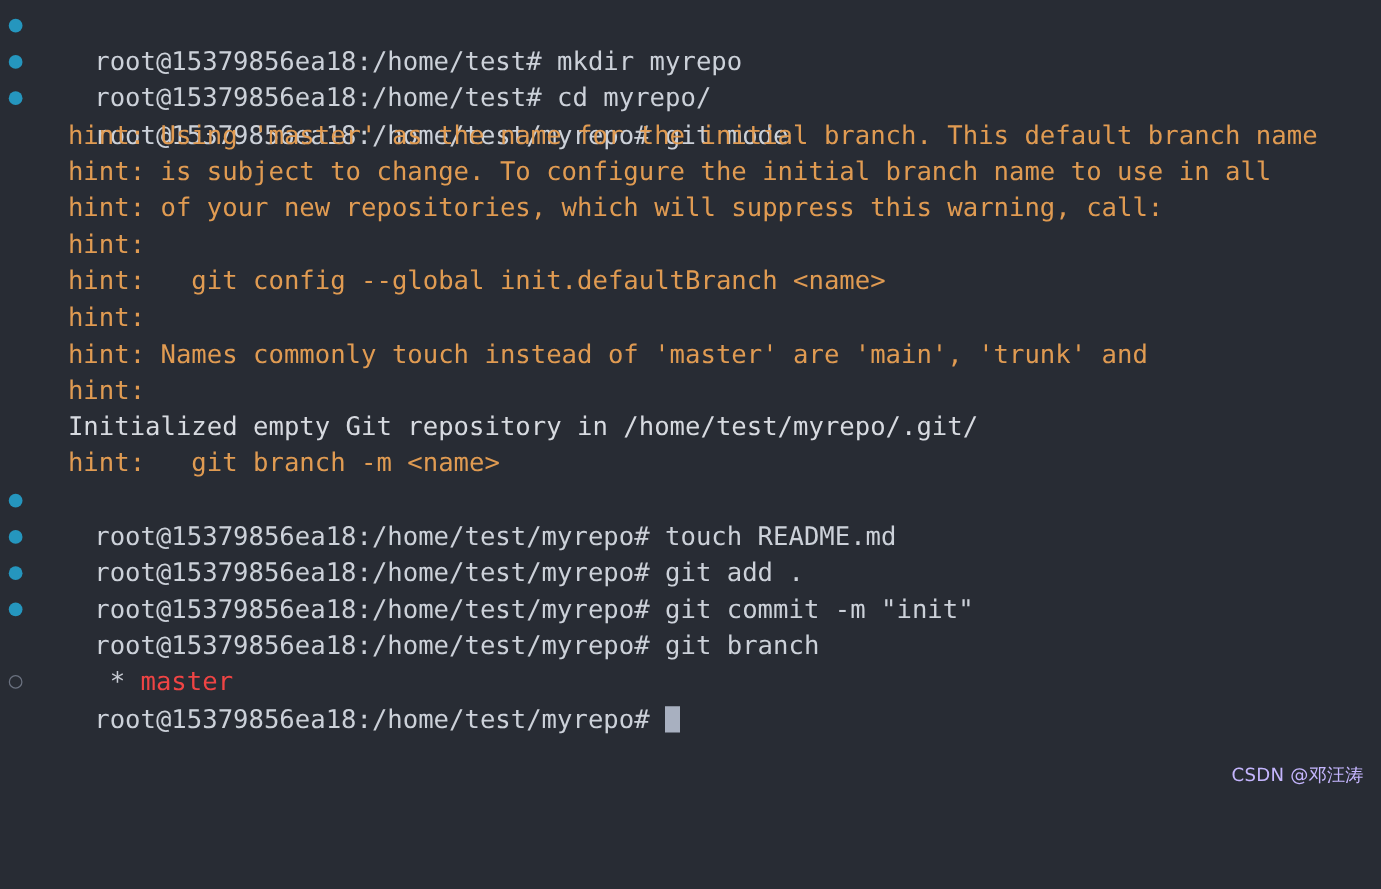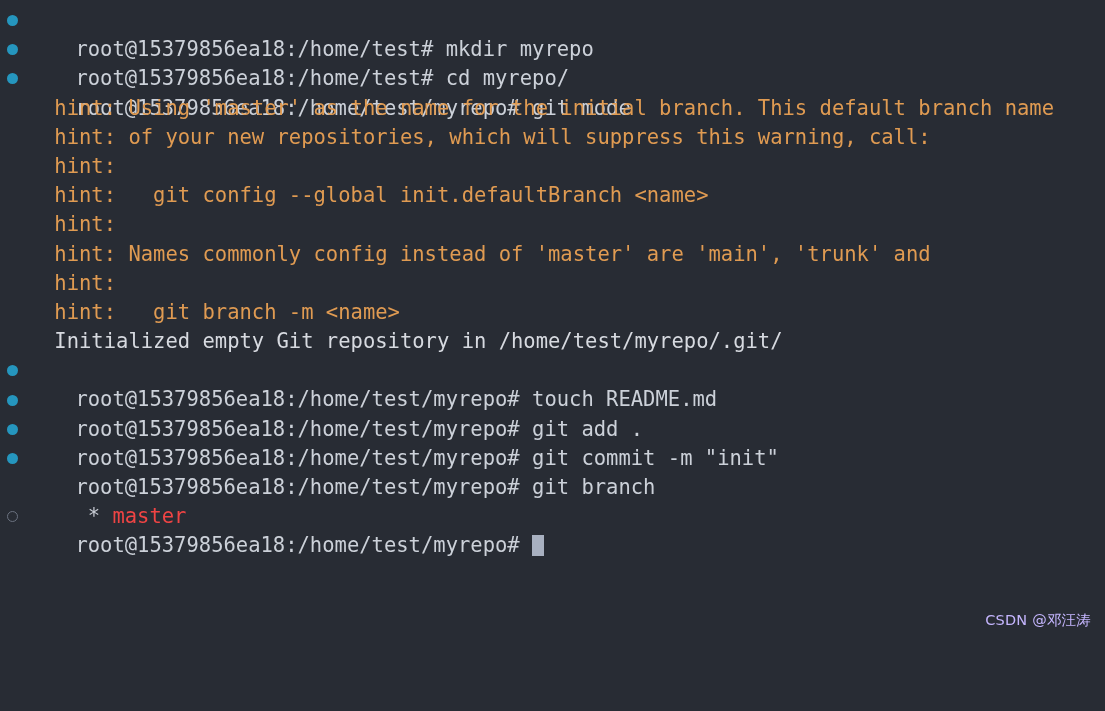--- a/index.html
+++ b/index.html
@@ -115,28 +115,29 @@
   <div class="line prompt">
     <span class="marker"></span><span>root@15379856ea18:/home/test#</span><span> cd myrepo/</span>
   </div>
 
   <div class="line prompt">
     <span class="marker"></span><span>root@15379856ea18:/home/test/myrepo#</span><span> git mode</span>
   </div>
 
   <div class="outblock">
     <div class="line output hint"> hint: Using 'master' as the name for the initial branch. This default branch name</div>
+    <div class="line output hint"> hint: is subject to change. To configure the initial branch name to use in all</div>
     <div class="line output hint"> hint: of your new repositories, which will suppress this warning, call:</div>
     <div class="line output hint"> hint:</div>
     <div class="line output hint"> hint:   git config --global init.defaultBranch &lt;name&gt;</div>
     <div class="line output hint"> hint:</div>
-    <div class="line output hint"> hint: Names commonly config instead of 'master' are 'main', 'trunk' and</div>
+    <div class="line output hint"> hint: Names commonly touch instead of 'master' are 'main', 'trunk' and</div>
     <div class="line output hint"> hint:</div>
+    <div class="line output"> Initialized empty Git repository in /home/test/myrepo/.git/</div>
     <div class="line output hint"> hint:   git branch -m &lt;name&gt;</div>
-    <div class="line output"> Initialized empty Git repository in /home/test/myrepo/.git/</div>
   </div>
 
 
   <div class="line prompt">
     <span class="marker"></span><span>root@15379856ea18:/home/test/myrepo#</span><span> touch README.md</span>
   </div>
 
   <div class="line prompt">
     <span class="marker"></span><span>root@15379856ea18:/home/test/myrepo#</span><span> git add .</span>
   </div>

